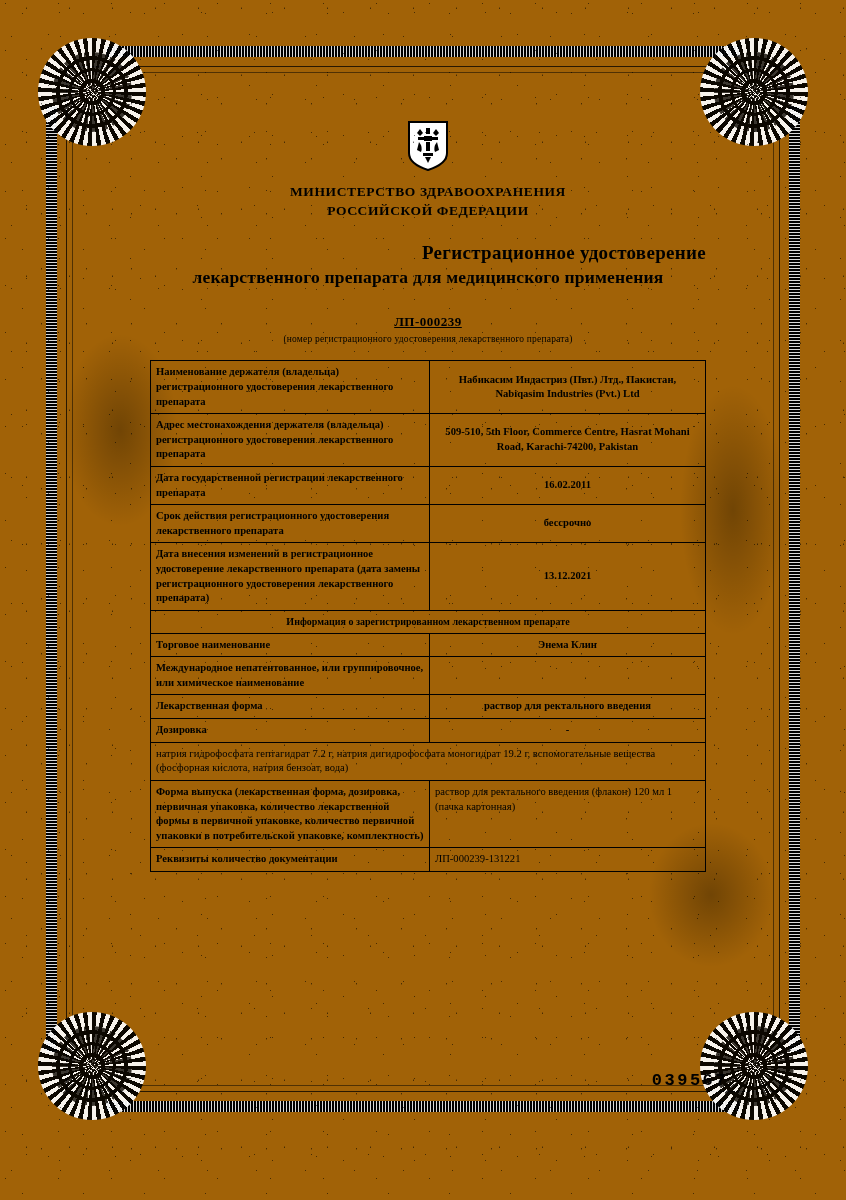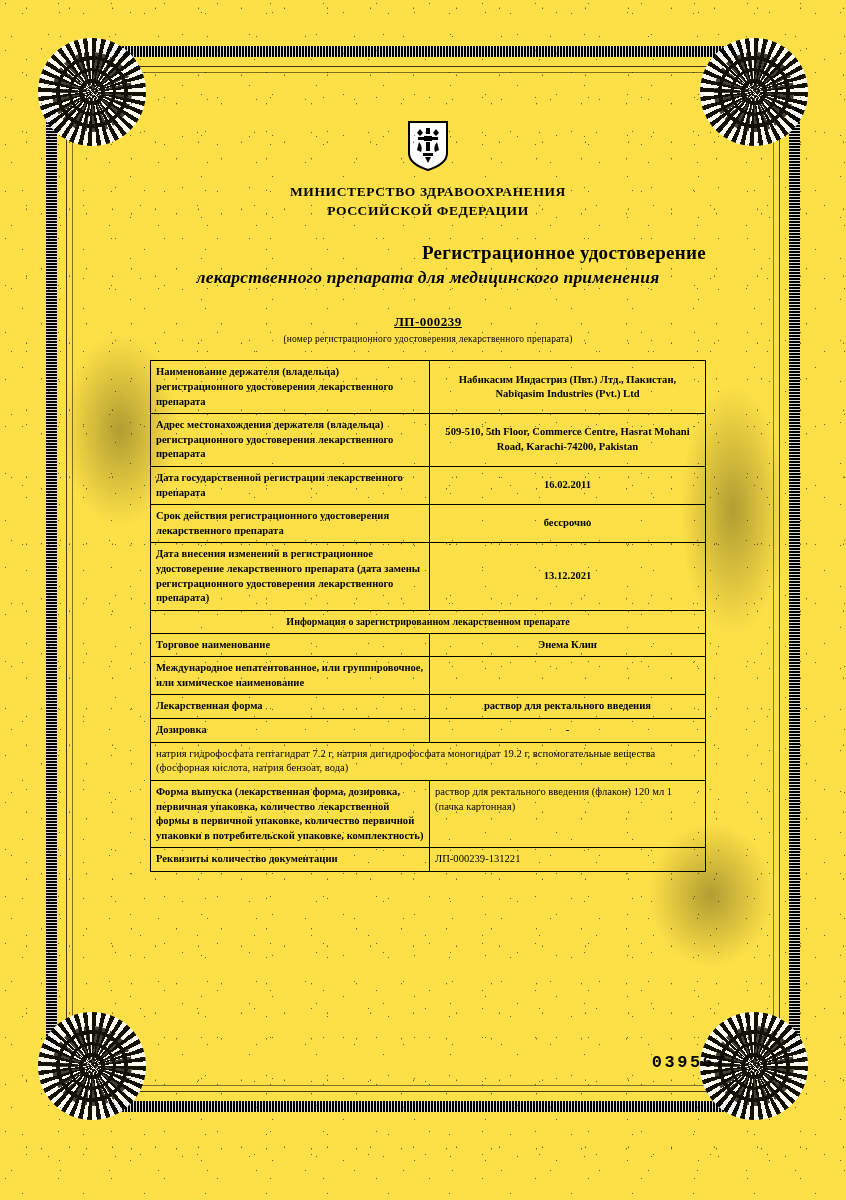--- a/index.html
+++ b/index.html
@@ -1,20 +1,20 @@
 <!DOCTYPE html>
 <html><head>
 <meta charset="utf-8">
 <style>
   html,body{margin:0;padding:0;background:#fff;}
   body{width:846px;height:1200px;position:relative;overflow:hidden;
        font-family:"Liberation Serif",serif;color:#000;}
 
   
-  #paper{position:absolute;inset:0;background:#fde047;}
+  #paper{position:absolute;inset:0;background:#a16207;}
   .grain{position:absolute;inset:0;pointer-events:none;opacity:.55;
     background-image:
       radial-gradient(circle at 11% 7%, #000 .6px, transparent .7px),
       radial-gradient(circle at 37% 23%, #000 .5px, transparent .6px),
       radial-gradient(circle at 61% 12%, #000 .55px, transparent .65px),
       radial-gradient(circle at 84% 31%, #000 .5px, transparent .6px),
       radial-gradient(circle at 23% 58%, #000 .6px, transparent .7px),
       radial-gradient(circle at 72% 67%, #000 .5px, transparent .6px),
       radial-gradient(circle at 46% 82%, #000 .55px, transparent .65px),
       radial-gradient(circle at 92% 89%, #000 .5px, transparent .6px);
@@ -54,41 +54,41 @@
   #content{position:absolute;left:150px;top:120px;width:556px;}
 
   #coat-of-arms{width:42px;height:52px;margin:0 auto 10px;display:block;}
 
   .ministry{text-align:center;font-weight:bold;font-size:13.5px;
     letter-spacing:.6px;line-height:1.42;margin-bottom:22px;}
 
   .title1{text-align:right;font-weight:bold;font-size:19px;
     letter-spacing:.3px;margin-bottom:3px;}
   .title2{text-align:center;font-weight:bold;font-size:17.5px;
-    letter-spacing:.2px;margin-bottom:26px;font-style:italic;}
+    letter-spacing:.2px;margin-bottom:26px;}
 
   .regno{text-align:center;font-weight:bold;font-size:13px;
     text-decoration:underline;letter-spacing:.5px;}
   .regno-cap{text-align:center;font-size:9.5px;margin-top:4px;
     margin-bottom:16px;letter-spacing:.2px;}
 
   
   table{width:100%;border-collapse:collapse;table-layout:fixed;}
   td{border:1.3px solid #000;padding:4px 5px;vertical-align:top;
      font-size:10.6px;line-height:1.38;}
   td.lbl{font-weight:bold;width:268px;}
   td.val{text-align:center;font-weight:bold;}
   td.val.left{text-align:left;font-weight:normal;}
   td.section{text-align:center;font-weight:bold;font-size:10px;}
   td.wide{font-weight:bold;}
   td.wide.norm{font-weight:normal;}
   .vtop{vertical-align:top}
   .vmid{vertical-align:middle}
 
-  #serial{position:absolute;right:118px;bottom:128px;
+  #serial{position:absolute;right:118px;bottom:110px;
     font-family:"Liberation Mono",monospace;font-weight:bold;
     font-size:17px;letter-spacing:2.5px;}
 
   .smudge{position:absolute;pointer-events:none;opacity:.30;
     background:radial-gradient(ellipse,#000 0%,transparent 68%);}
 </style>
 </head>
 <body>
 
 <div id="paper">

